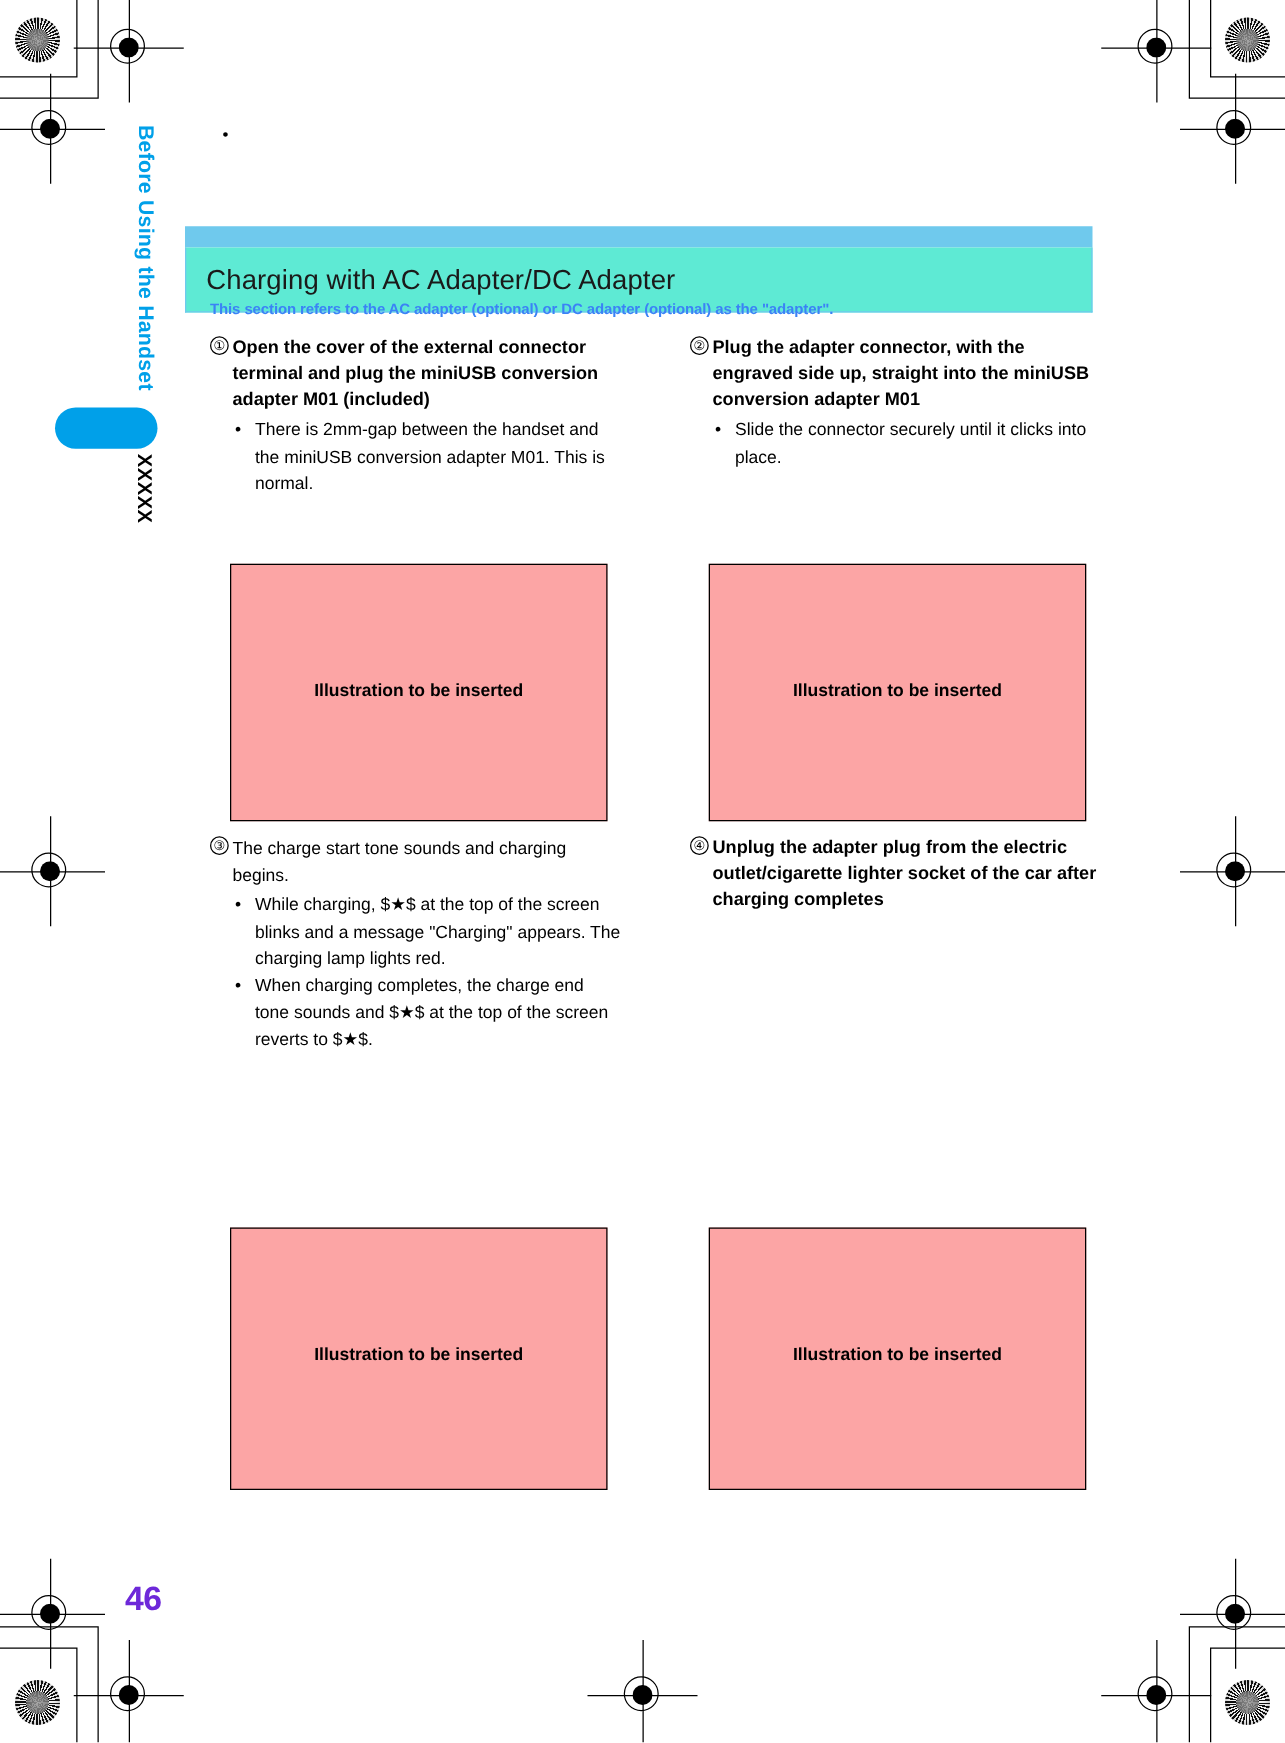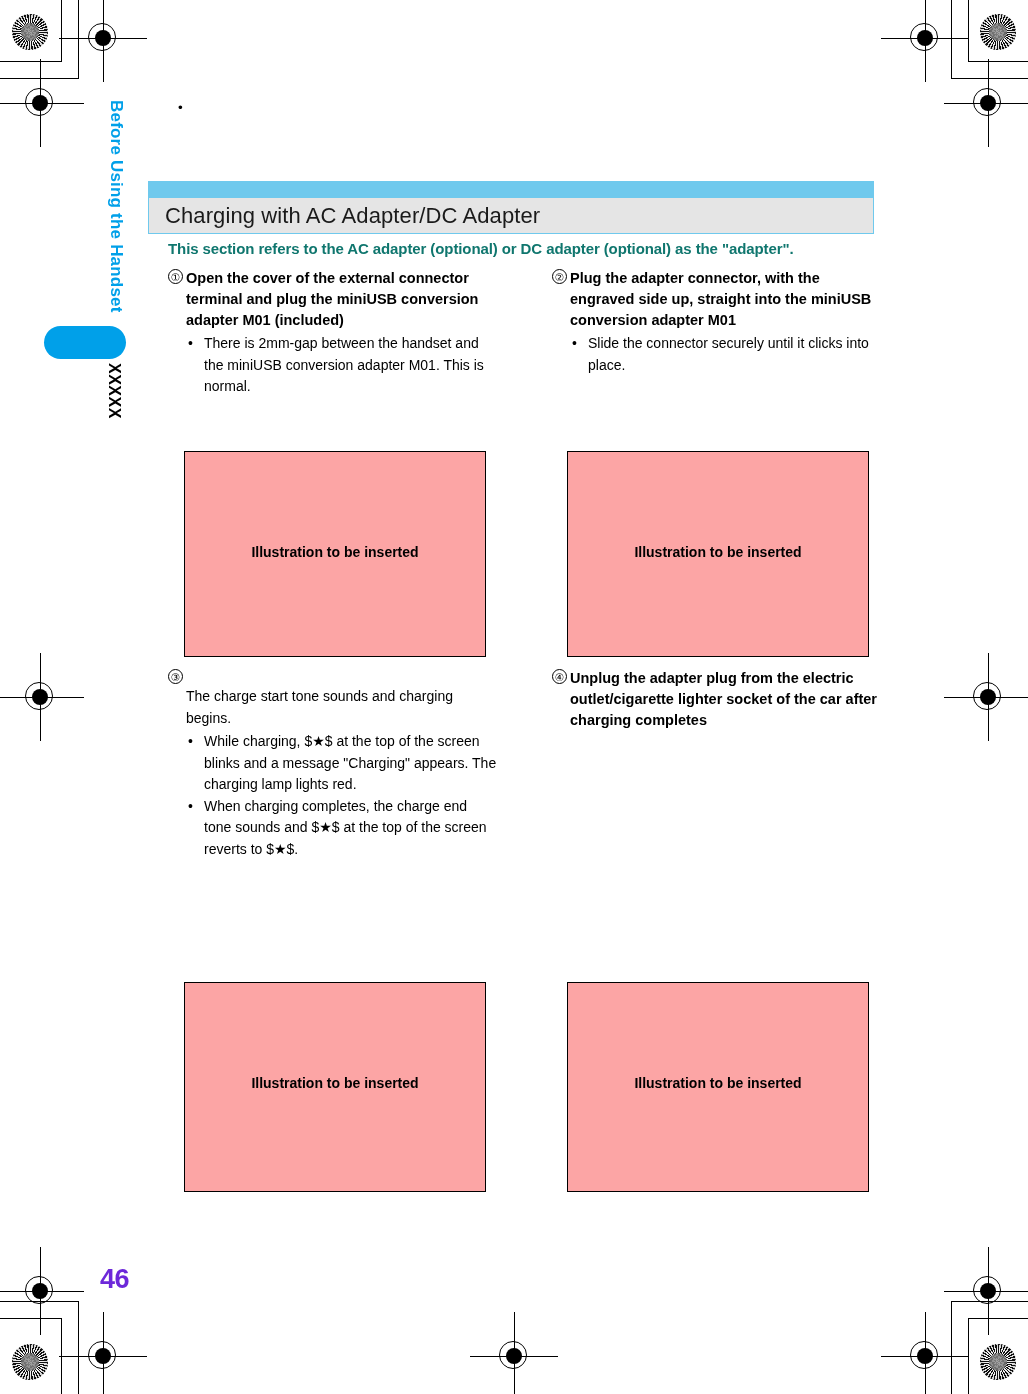--- a/index.html
+++ b/index.html
@@ -151,43 +151,43 @@
     position: absolute;
     left: 148px;
     top: 181px;
     width: 726px;
   }
   .heading-band {
     height: 17px;
     background: #6FC9ED;
   }
   .heading-box {
-    background: #e5e5e5;
+    background: #5eead4;
     border: 1px solid #6FC9ED;
     border-top: none;
-    height: 36px;
+    height: 52px;
     display: flex;
     align-items: center;
     padding-left: 16px;
     box-sizing: border-box;
   }
   .heading-text {
     font-size: 22px;
     color: #1a1a1a;
     letter-spacing: 0.1px;
   }
 
   .lead-line {
     position: absolute;
     left: 168px;
     top: 240px;
     width: 720px;
-    font-size: 15px;
-    font-weight: bold;
-    color: #0f766e;
+    font-size: 12px;
+    font-weight: bold;
+    color: #3b82f6;
     letter-spacing: -0.1px;
   }
 
   
   .col-left  { position: absolute; left: 168px; width: 330px; }
   .col-right { position: absolute; left: 552px; width: 330px; }
 
   .step {
     position: relative;
     padding-left: 18px;
@@ -391,21 +391,21 @@
     <div class="illus-label" style="top:92px;">Illustration to be inserted</div>
   </div>
   <div class="illus" style="left:567px; top:451px; width:302px; height:206px;">
     <div class="illus-label" style="top:92px;">Illustration to be inserted</div>
   </div>
 
   <div class="col-left" style="top:668px;">
     <div class="step">
       <span class="step-num">③</span>
     </div>
-    <div class="step-plain" style="margin-top:18px;">The charge start tone sounds and charging begins.</div>
+    <div class="step-plain" style="margin-top:0;">The charge start tone sounds and charging begins.</div>
     <div class="sub-bullets" style="margin-top:2px;">
       <div class="sub-bullet">
         <span class="bul">•</span>
         <span>While charging, $★$ at the top of the screen blinks and a message "Charging" appears. The charging lamp lights red.</span>
       </div>
       <div class="sub-bullet">
         <span class="bul">•</span>
         <span>When charging completes, the charge end tone sounds and $★$ at the top of the screen reverts to $★$.</span>
       </div>
     </div>

